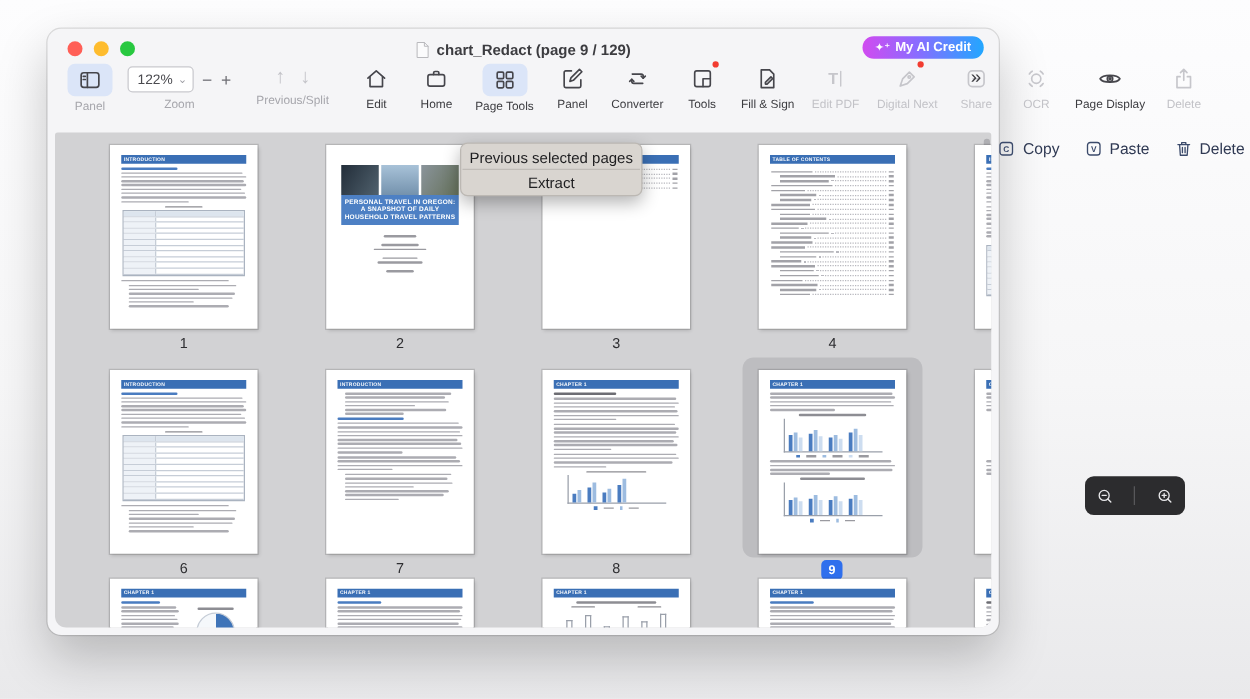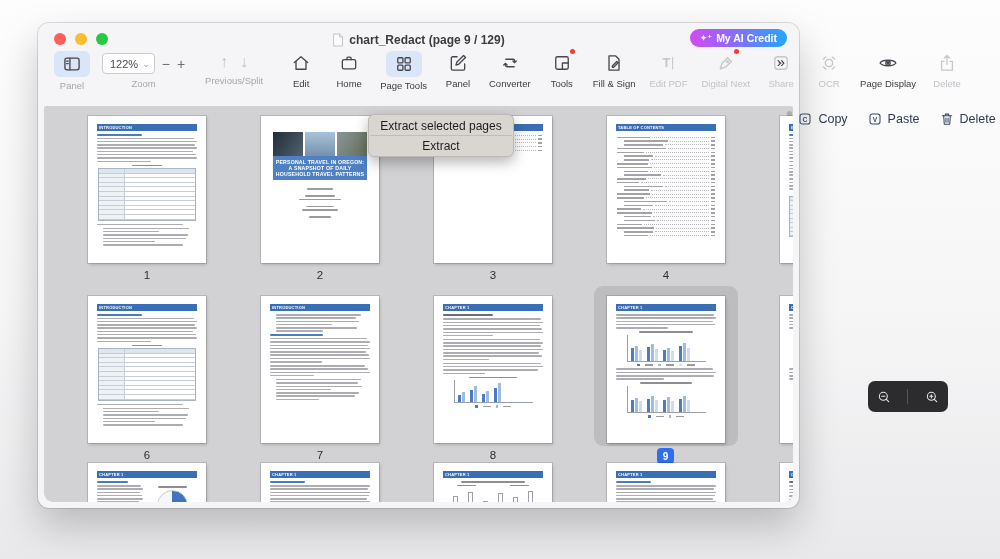--- a/index.html
+++ b/index.html
@@ -1182,19 +1182,19 @@
       </svg>
       <span class="zdiv"></span>
       <svg viewBox="0 0 24 24">
         <circle cx="11" cy="11" r="6"></circle>
           <path d="M8.6 11h4.8M11 8.6v4.8"></path>
           <path d="M15.6 15.6 19 19"></path>
       </svg>
     </div>
 
     <div class="menu" id="extract-menu">
-        <div class="mitem">Extract selected pages</div>
+        <div class="mitem">Previous selected pages</div>
         <div class="mdiv"></div>
         <div class="mitem">Extract</div>
       </div>
 
   </div>
 </div>
 
 </body></html>

